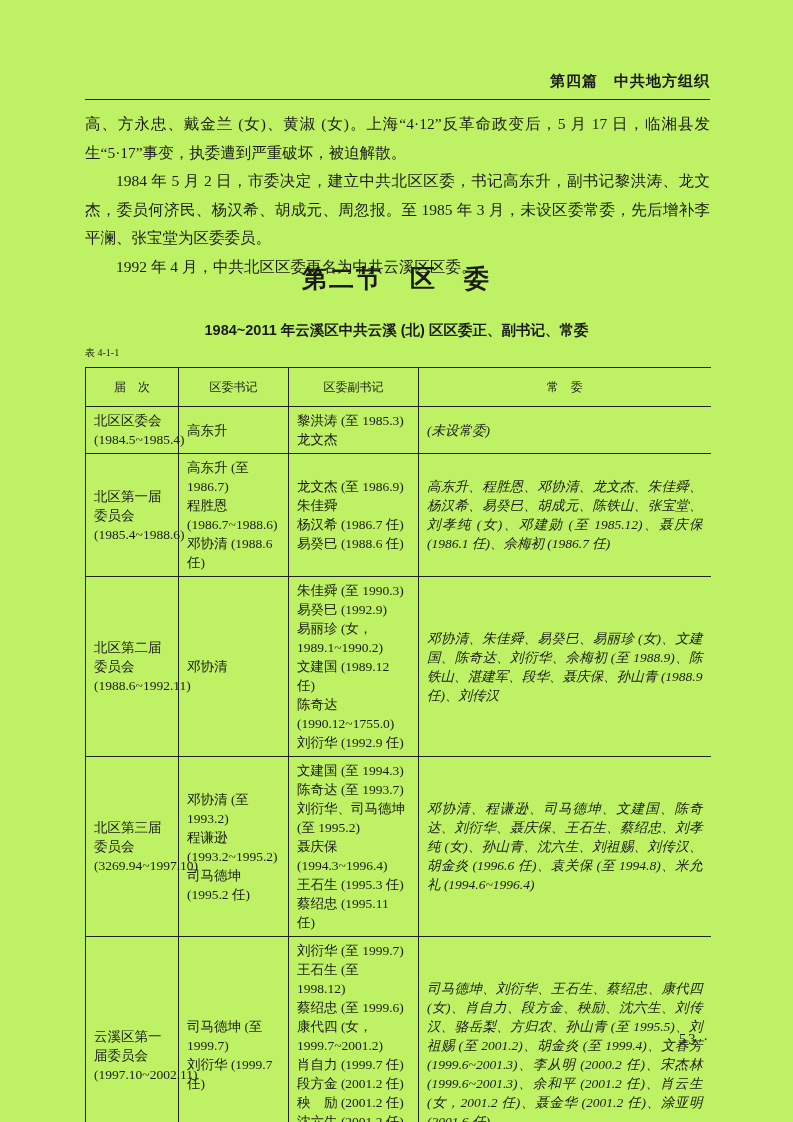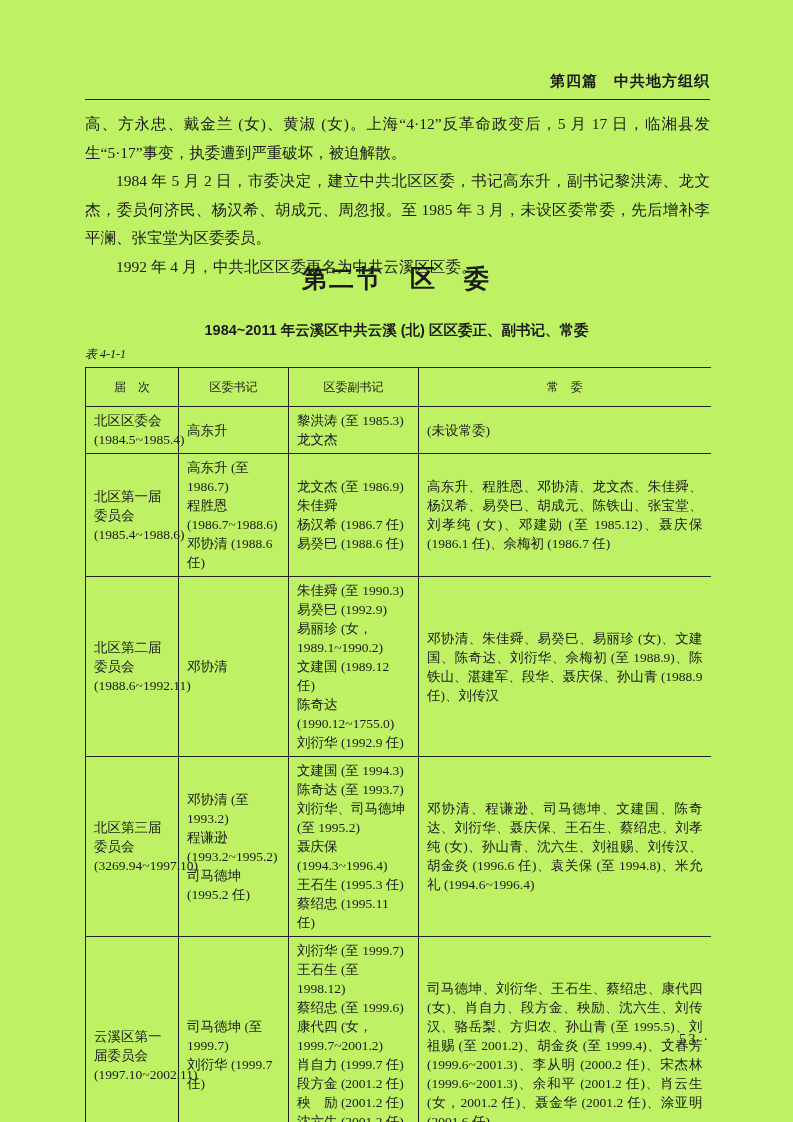--- a/index.html
+++ b/index.html
@@ -28,21 +28,21 @@
     font-family:Liberation Mono, monospace;
     font-weight:bold;font-size:25px;letter-spacing:2px;
   }
   .table-title{
     position:absolute;top:321px;left:0;width:100%;text-align:center;
     font-family:"Liberation Sans","DejaVu Sans",sans-serif;
     font-weight:bold;font-size:14.5px;
   }
   .table-label{
     position:absolute;top:346px;left:85px;
-    font-size:12px;font-style:italic;
+    font-size:10px;
   }
   table.committee{
     position:absolute;top:367px;left:85px;width:625px;
     border-collapse:collapse;table-layout:fixed;
     font-size:13.5px;line-height:19px;
     border-top:1.5px solid #222;border-bottom:2px solid #222;
     border-left:1px solid #222;
   }
   table.committee th{
     font-weight:normal;font-size:12px;text-align:center;
@@ -50,21 +50,21 @@
     padding:4px 6px;height:30px;
   }
   table.committee th:last-child{border-right:none;}
   table.committee td{
     border-bottom:1px solid #222;border-right:1px solid #222;
     padding:4px 8px;vertical-align:middle;
     white-space:pre-line;
   }
   table.committee td:last-child{border-right:none;}
   table.committee tbody tr:last-child td{border-bottom:none;}
-  td.cell-standing{text-align:justify;white-space:normal;}
+  td.cell-standing{text-align:justify;white-space:normal;font-style:italic;}
   tbody tr.r1{height:45px;}
   tbody tr.r2{height:96px;}
   tbody tr.r3{height:127px;}
   tbody tr.r4{height:143px;}
   tbody tr.r5{height:194px;}
   .page-number{
     position:absolute;top:1031px;left:85px;width:625px;
     text-align:right;font-size:14.5px;letter-spacing:2px;
   }
 </style>

